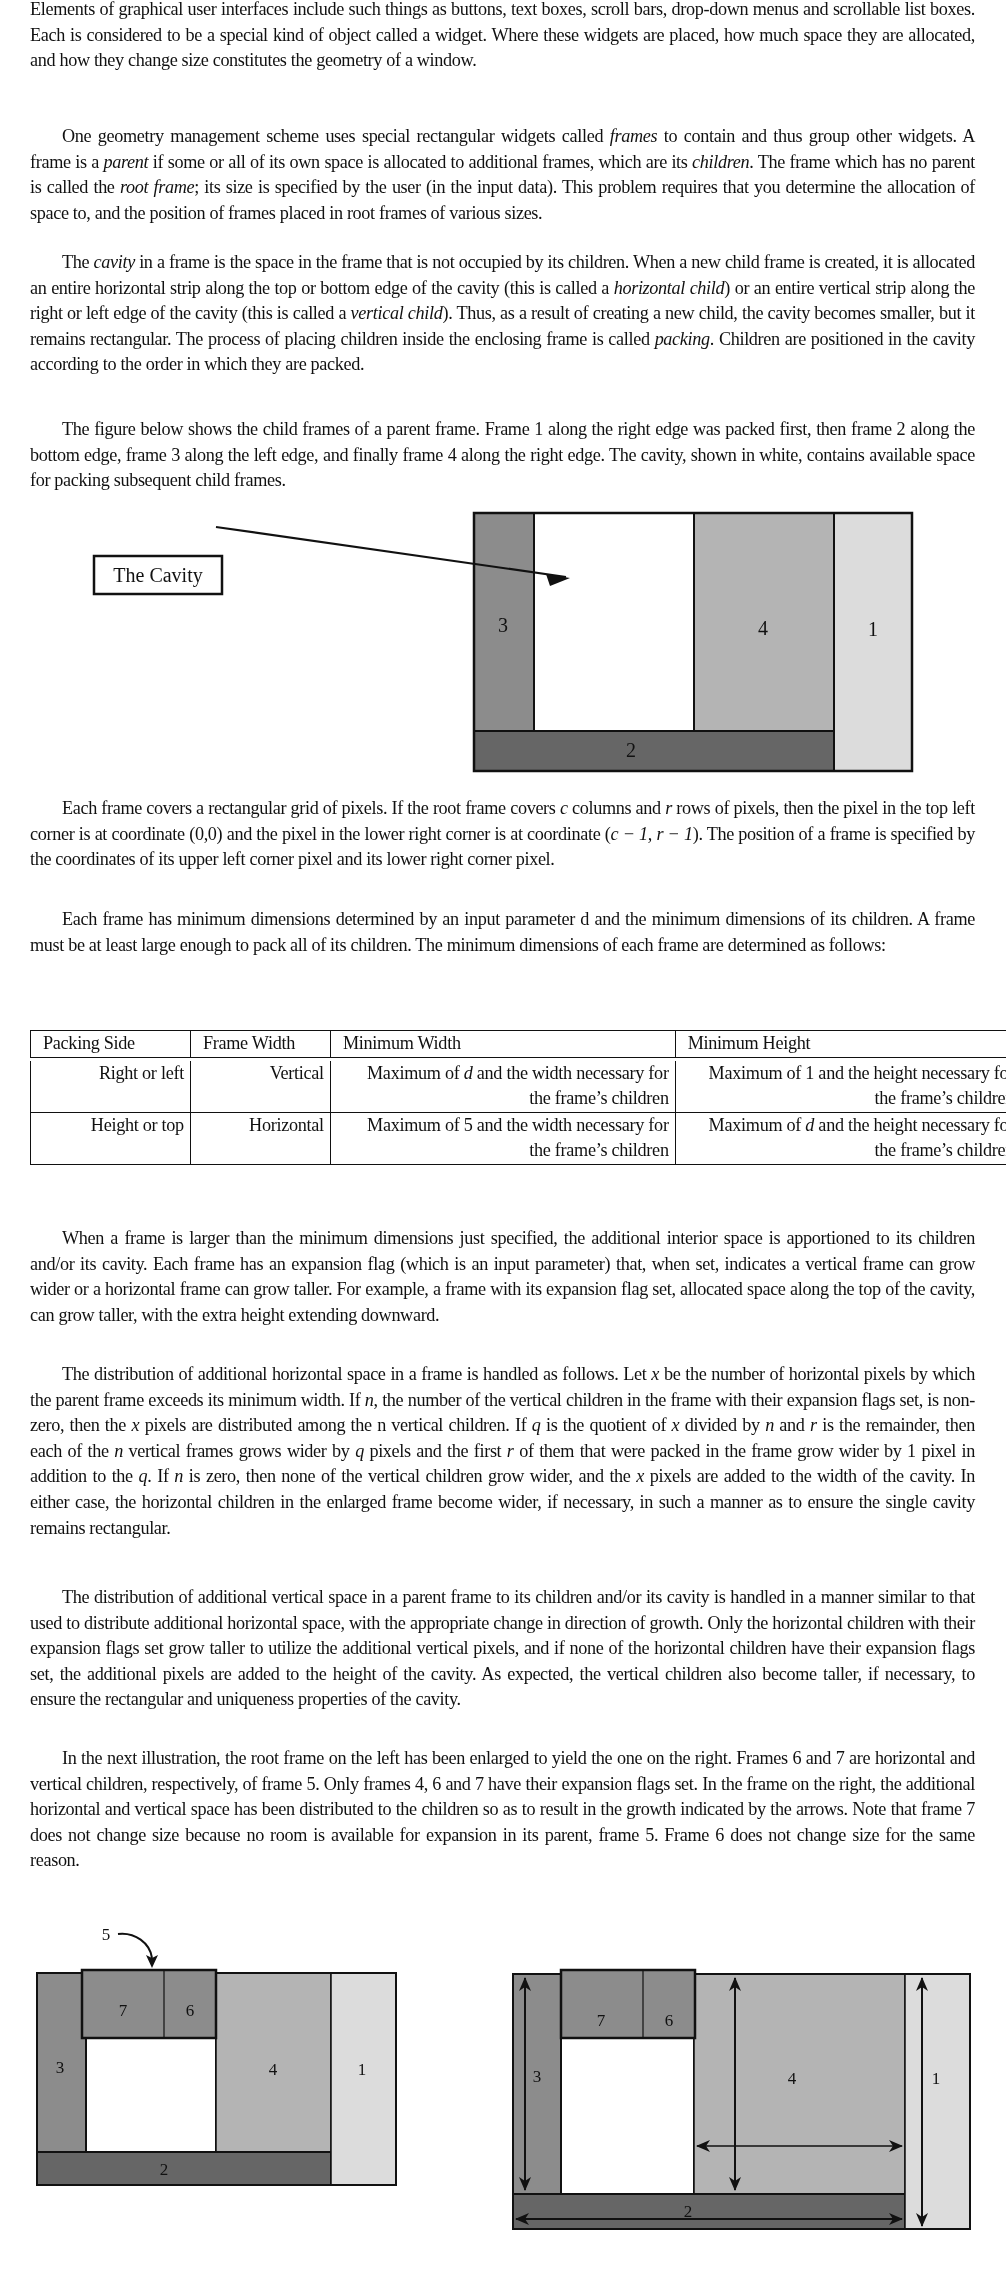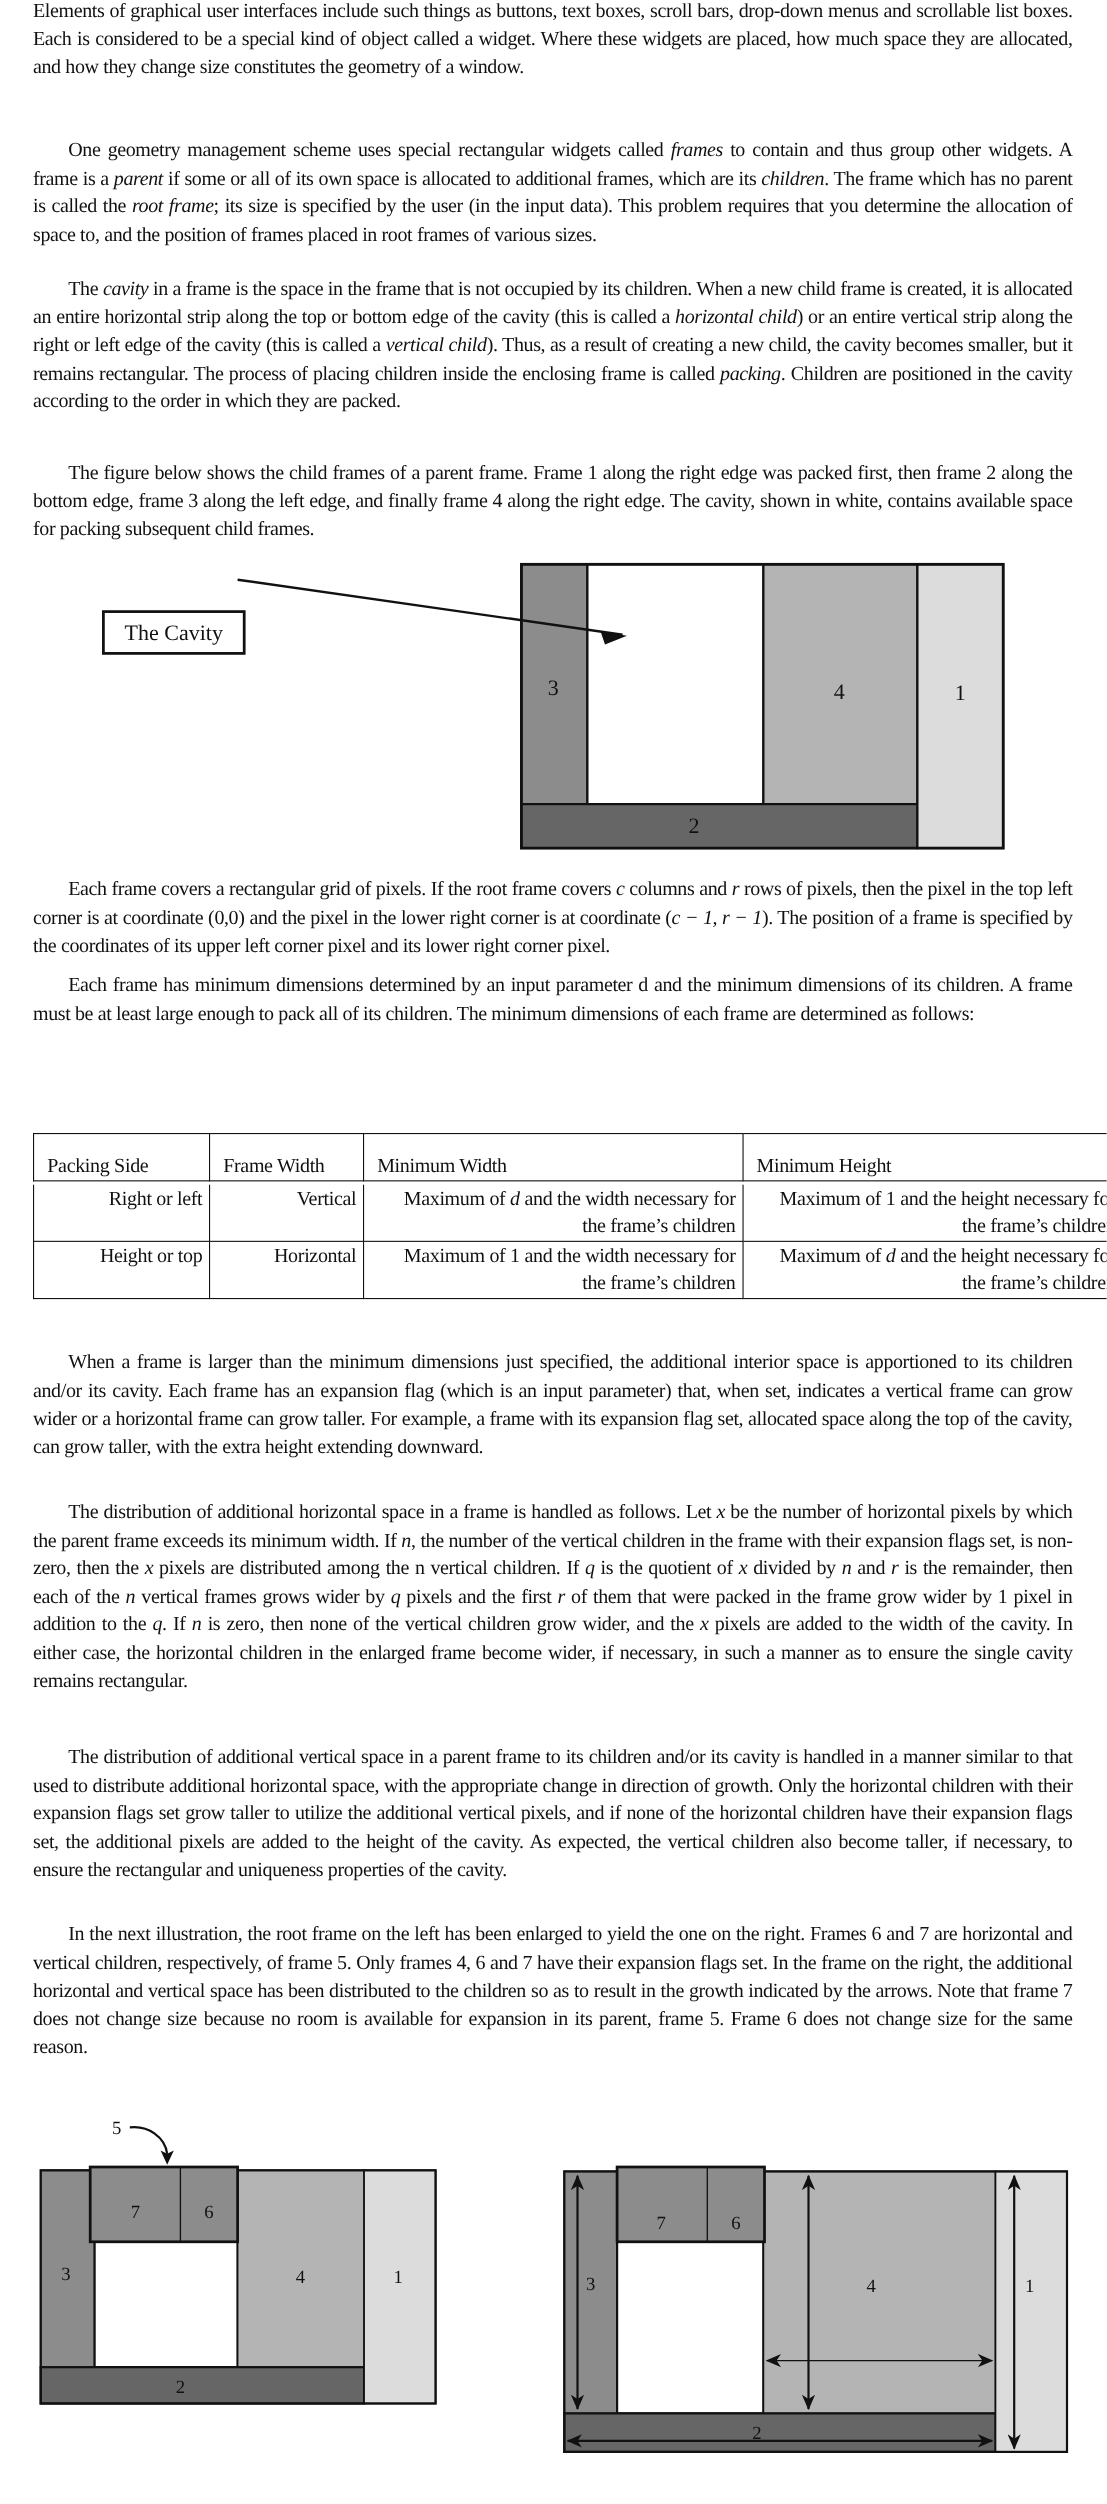--- a/index.html
+++ b/index.html
@@ -26,21 +26,21 @@
     position: absolute; left: 30px; top: 1030px;
     border-collapse: collapse; width: 990px;
     font-family: "Liberation Serif", serif; font-size: 18.2px; line-height: 25.6px;
     letter-spacing: -0.3px;
   }
   table.minspec th, table.minspec td {
     border: 1.5px solid #111; border-top: none; border-bottom: none;
     text-align: left; font-weight: normal; vertical-align: top;
     padding: 0 6px 0 12px;
   }
-  table.minspec thead th { border-top: 1.5px solid #111; border-bottom: 1.5px solid #111; height: 25px; padding-top: 16px; }
+  table.minspec thead th { border-top: 1.5px solid #111; border-bottom: 1.5px solid #111; height: 25px; padding-top: 0; }
   table.minspec tbody tr:first-child td { border-top: 1.5px solid #111; }
   table.minspec tbody td { border-bottom: 1.5px solid #111; text-align: right; }
   table.minspec .spacer td { height: 3px; padding: 0; border-left: none; border-right: none; border-bottom: none; }
   table.minspec th:last-child, table.minspec td:last-child { border-right: none; }
 </style>
 </head>
 <body>
 
 <p class="para noindent" style="top:-3px">Elements of graphical user interfaces include such things as buttons, text boxes, scroll bars, drop-down menus and scrollable list boxes. Each is considered to be a special kind of object called a widget. Where these widgets are placed, how much space they are allocated, and how they change size constitutes the geometry of a window.</p>
 
@@ -77,21 +77,21 @@
 
     <rect x="94" y="556" width="128" height="38" fill="#fff" stroke="#111" stroke-width="2.5"></rect>
     <text class="lbl" x="158" y="582" text-anchor="middle">The Cavity</text>
     <line x1="216" y1="527" x2="566" y2="577" stroke="#111" stroke-width="2.2"></line>
     <path d="M570,578 L546,574 L550,586 Z" fill="#111" transform="rotate(0)"></path>
   </svg>
 </div>
 
 <p class="para" style="top:796px"><span>Each frame covers a rectangular grid of pixels. If the root frame covers </span><em>c</em><span> columns and </span><em>r</em><span> rows of pixels, then the pixel in the top left corner is at coordinate (0,0) and the pixel in the lower right corner is at coordinate (</span><em>c − 1, r − 1</em><span>). The position of a frame is specified by the coordinates of its upper left corner pixel and its lower right corner pixel.</span></p>
 
-<p class="para" style="top:883px">Each frame has minimum dimensions determined by an input parameter d and the minimum dimensions of its children. A frame must be at least large enough to pack all of its children. The minimum dimensions of each frame are determined as follows:</p>
+<p class="para" style="top:907px">Each frame has minimum dimensions determined by an input parameter d and the minimum dimensions of its children. A frame must be at least large enough to pack all of its children. The minimum dimensions of each frame are determined as follows:</p>
 
 <table class="minspec">
   <colgroup>
     <col style="width:160px">
       <col style="width:140px">
       <col style="width:345px">
       <col style="width:345px">
   </colgroup>
   <thead>
     <tr>
@@ -107,21 +107,21 @@
       </tr>
     <tr>
       <td>Right or left</td>
       <td>Vertical</td>
       <td><span>Maximum of </span><em>d</em><span> and the width necessary for the frame’s children</span></td>
       <td><span>Maximum of 1 and the height necessary for the frame’s children</span></td>
     </tr>
     <tr>
       <td>Height or top</td>
       <td>Horizontal</td>
-      <td><span>Maximum of 1 and the width necessary for the frame’s children</span></td>
+      <td><span>Maximum of 5 and the width necessary for the frame’s children</span></td>
       <td><span>Maximum of </span><em>d</em><span> and the height necessary for the frame’s children</span></td>
     </tr>
   </tbody>
 </table>
 
 <p class="para" style="top:1226px">When a frame is larger than the minimum dimensions just specified, the additional interior space is apportioned to its children and/or its cavity. Each frame has an expansion flag (which is an input parameter) that, when set, indicates a vertical frame can grow wider or a horizontal frame can grow taller. For example, a frame with its expansion flag set, allocated space along the top of the cavity, can grow taller, with the extra height extending downward.</p>
 
 <p class="para" style="top:1362px"><span>The distribution of additional horizontal space in a frame is handled as follows. Let </span><em>x</em><span> be the number of horizontal pixels by which the parent frame exceeds its minimum width. If </span><em>n</em><span>, the number of the vertical children in the frame with their expansion flags set, is non-zero, then the </span><em>x</em><span> pixels are distributed among the n vertical children. If </span><em>q</em><span> is the quotient of </span><em>x</em><span> divided by </span><em>n</em><span> and </span><em>r</em><span> is the remainder, then each of the </span><em>n</em><span> vertical frames grows wider by </span><em>q</em><span> pixels and the first </span><em>r</em><span> of them that were packed in the frame grow wider by 1 pixel in addition to the </span><em>q</em><span>. If </span><em>n</em><span> is zero, then none of the vertical children grow wider, and the </span><em>x</em><span> pixels are added to the width of the cavity. In either case, the horizontal children in the enlarged frame become wider, if necessary, in such a manner as to ensure the single cavity remains rectangular.</span></p>
 
 <p class="para" style="top:1585px">The distribution of additional vertical space in a parent frame to its children and/or its cavity is handled in a manner similar to that used to distribute additional horizontal space, with the appropriate change in direction of growth. Only the horizontal children with their expansion flags set grow taller to utilize the additional vertical pixels, and if none of the horizontal children have their expansion flags set, the additional pixels are added to the height of the cavity. As expected, the vertical children also become taller, if necessary, to ensure the rectangular and uniqueness properties of the cavity.</p>

